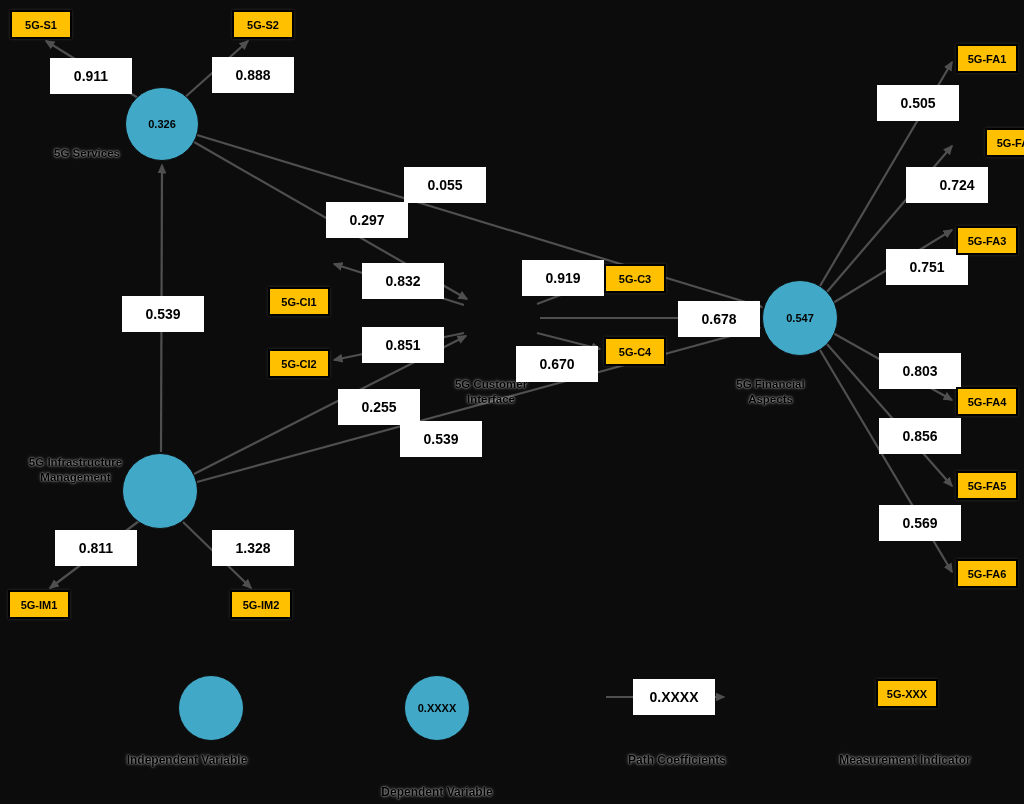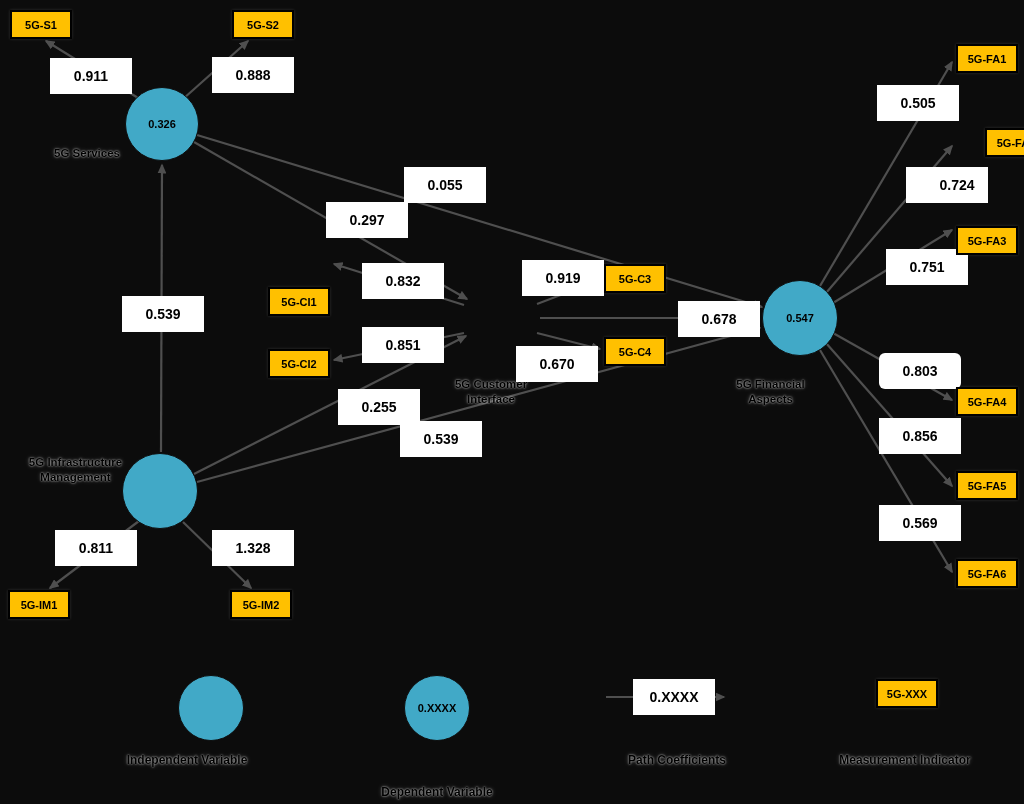--- a/index.html
+++ b/index.html
@@ -79,21 +79,21 @@
   <div class="coef" style="left:362px; top:327px;">0.851</div>
   <div class="coef" style="left:516px; top:346px;">0.670</div>
   <div class="coef" style="left:678px; top:301px;">0.678</div>
   <div class="coef" style="left:338px; top:389px;">0.255</div>
   <div class="coef" style="left:400px; top:421px;">0.539</div>
   <div class="coef" style="left:55px; top:530px;">0.811</div>
   <div class="coef" style="left:212px; top:530px;">1.328</div>
   <div class="coef" style="left:877px; top:85px;">0.505</div>
   <div class="coef" style="left:906px; top:167px;padding-left:20px;">0.724</div>
   <div class="coef" style="left:886px; top:249px;">0.751</div>
-  <div class="coef" style="left:879px; top:353px;border-radius:6px;">0.803</div>
+  <div class="coef" style="left:879px; top:353px;">0.803</div>
   <div class="coef" style="left:879px; top:418px;">0.856</div>
   <div class="coef" style="left:879px; top:505px;">0.569</div>
 
   <div class="ind" style="left:10px;  top:10px;">5G-S1</div>
   <div class="ind" style="left:232px; top:10px;">5G-S2</div>
   <div class="ind" style="left:268px; top:247px;margin-top:40px;">5G-CI1</div>
   <div class="ind" style="left:268px; top:349px;">5G-CI2</div>
   <div class="ind" style="left:604px; top:264px;">5G-C3</div>
   <div class="ind" style="left:604px; top:337px;">5G-C4</div>
   <div class="ind" style="left:956px; top:44px;">5G-FA1</div>

